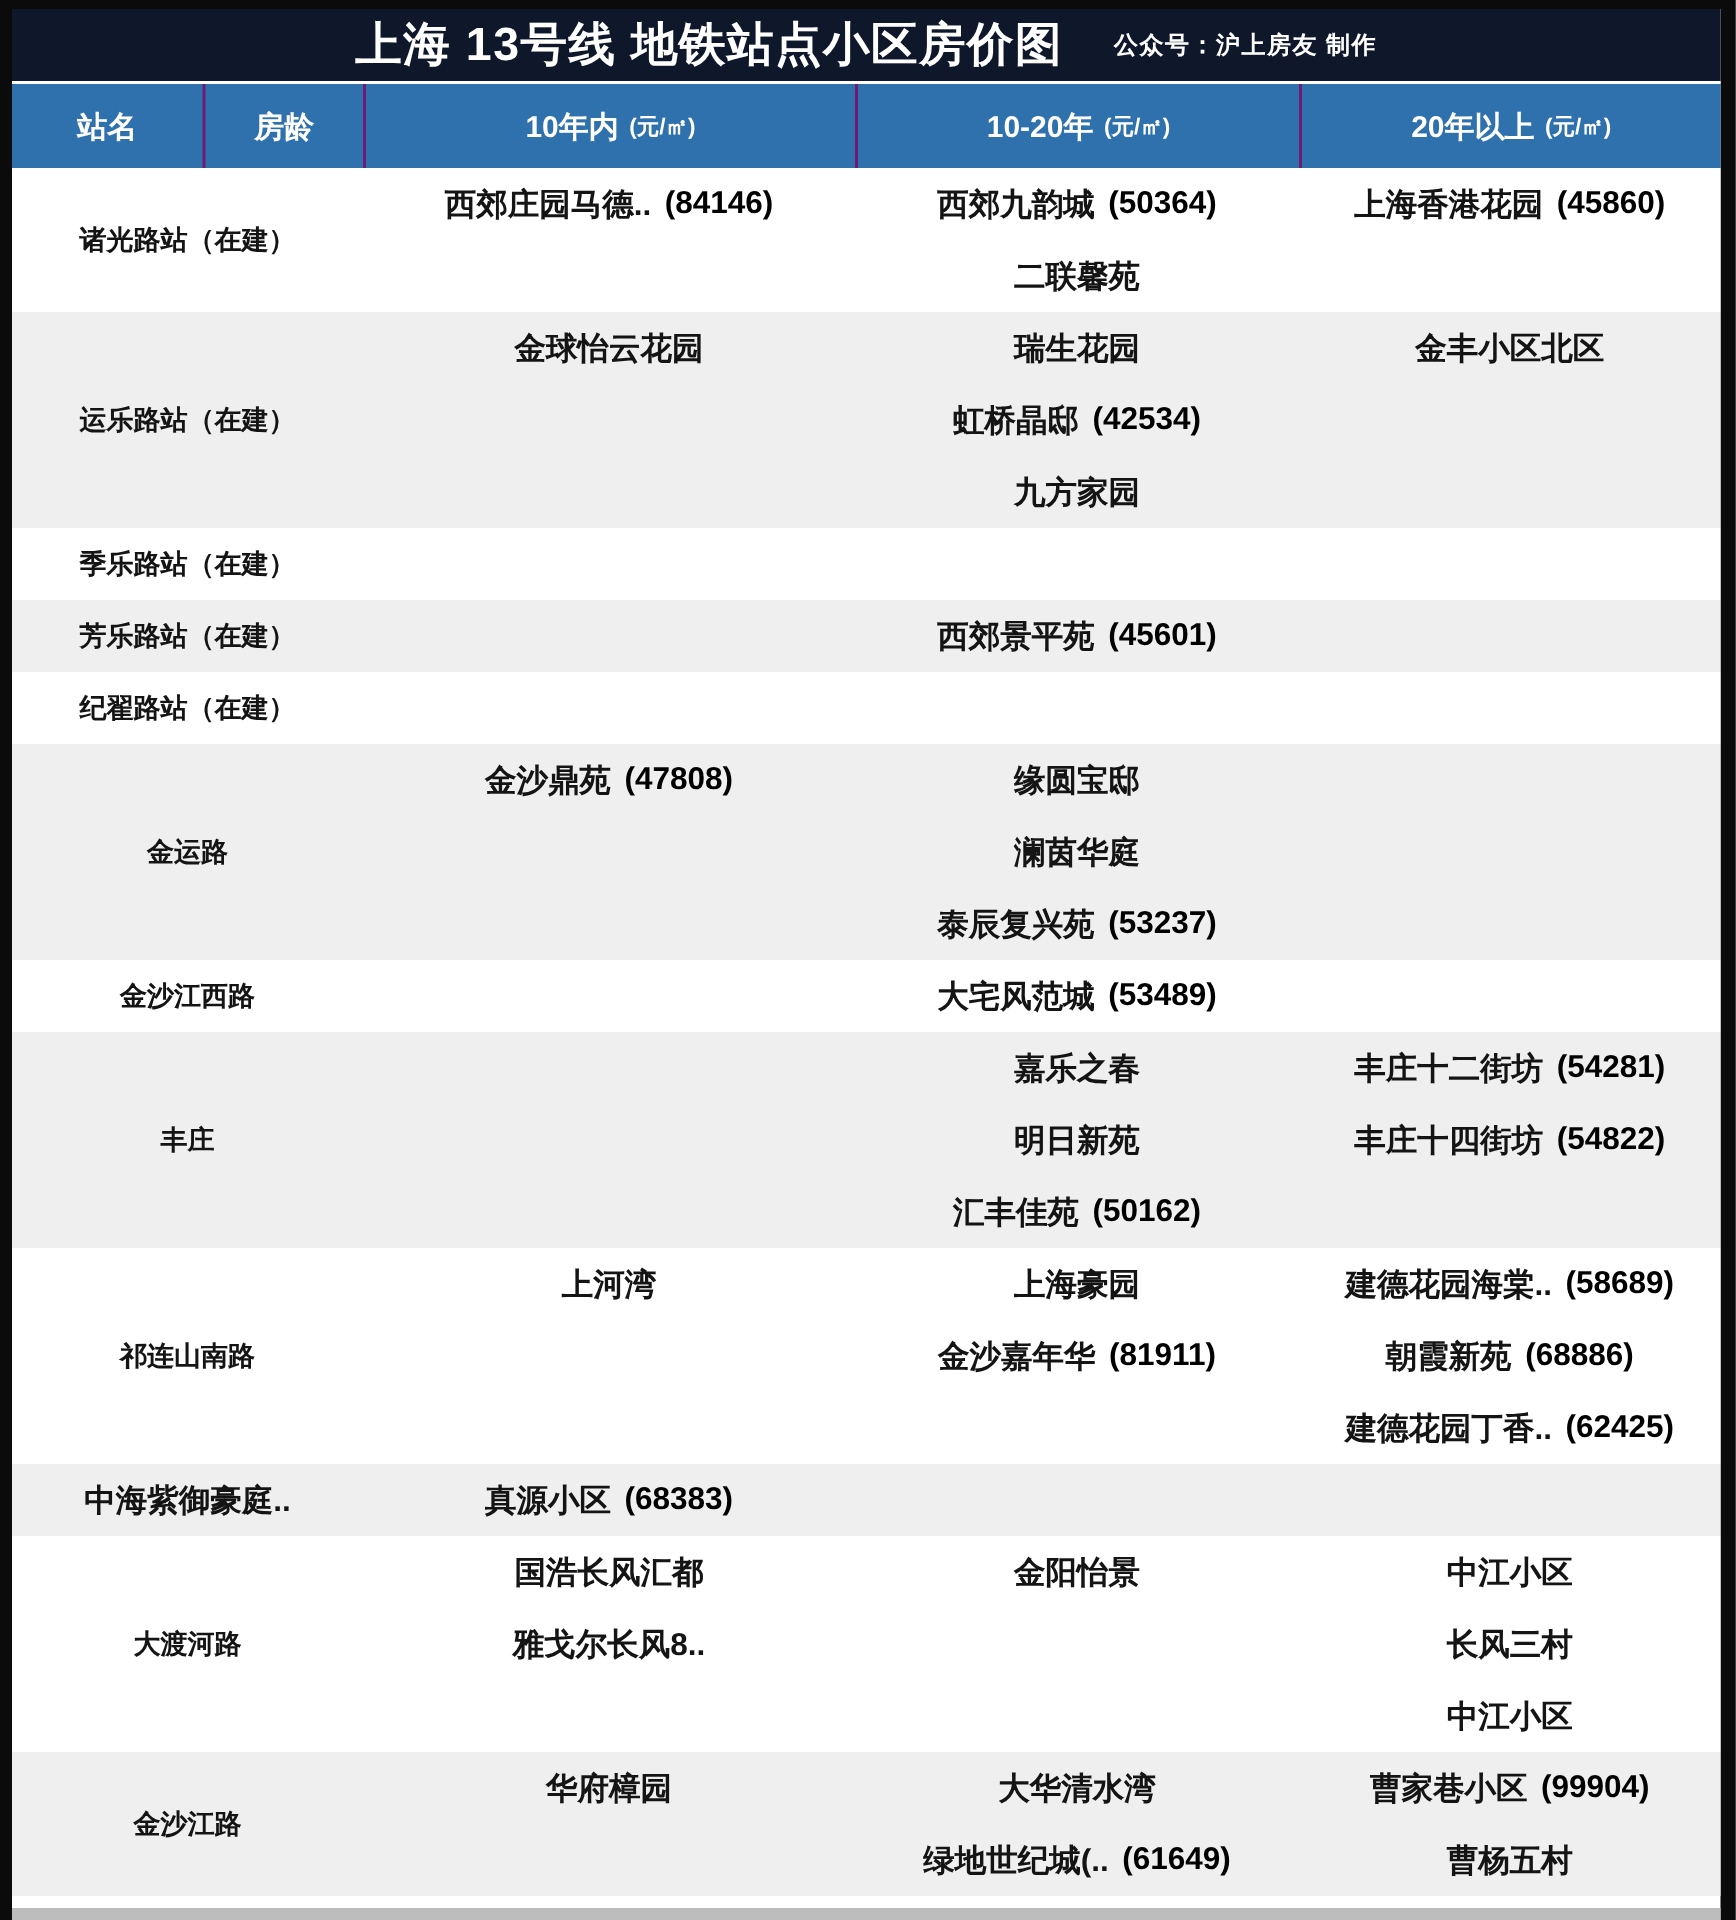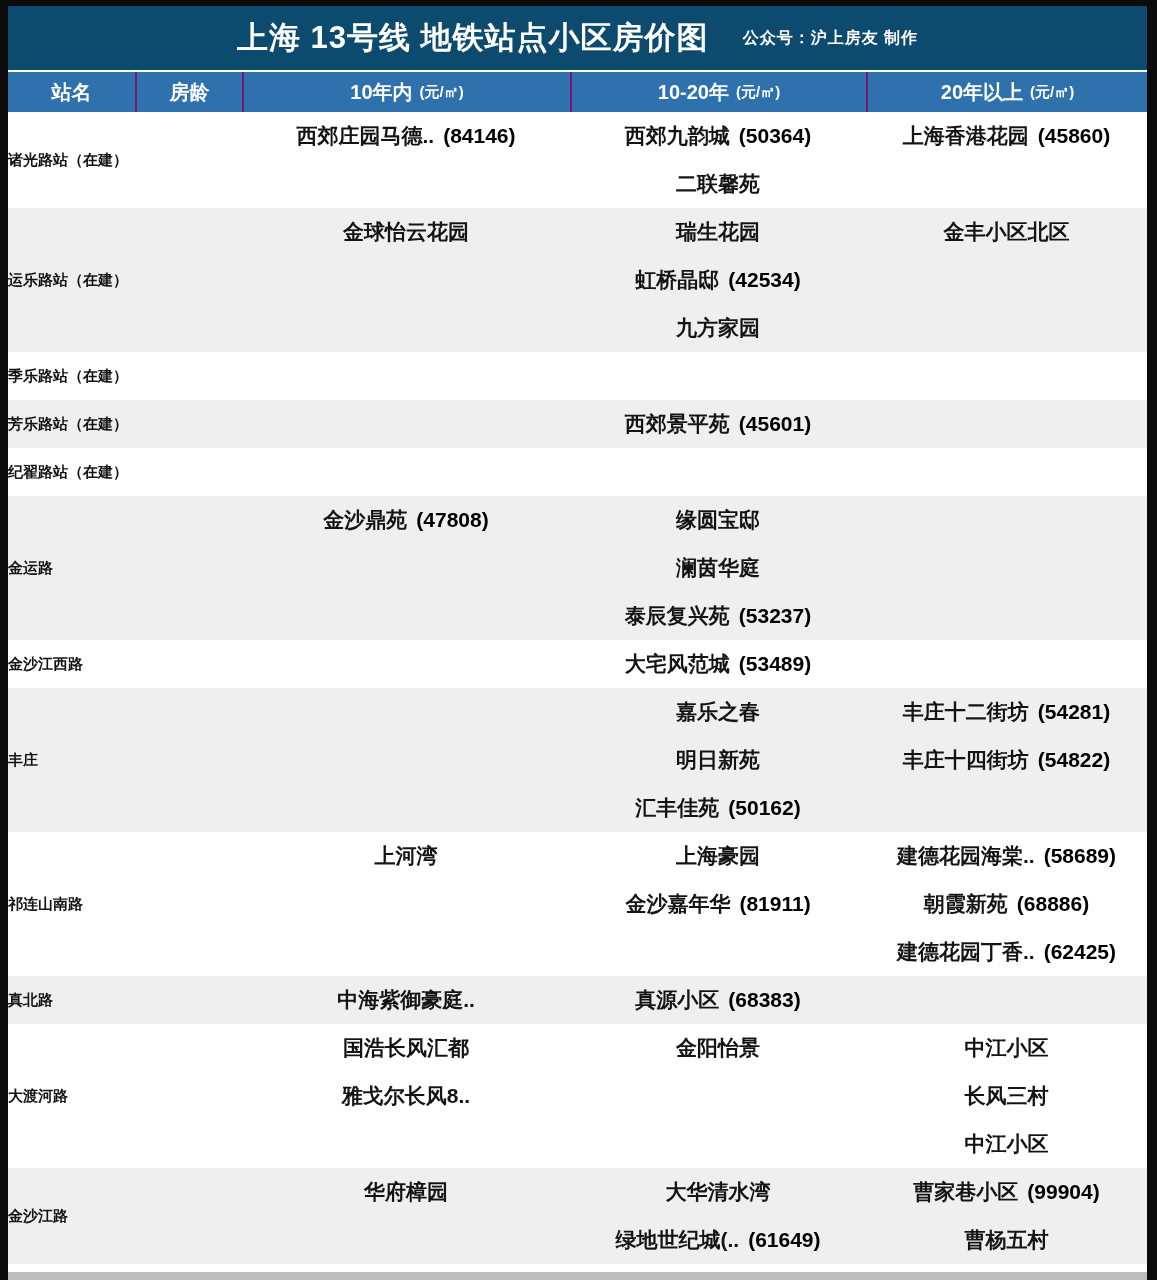--- a/index.html
+++ b/index.html
@@ -7,48 +7,48 @@
     position:relative;width:1157px;height:1280px;background:#0b0b0b;
     overflow:hidden;font-family:"Liberation Sans",sans-serif;font-weight:700;
     -webkit-font-smoothing:antialiased;
   }
   .frame{
     position:absolute;left:8px;top:6px;width:1139px;bottom:0;
     background:#ffffff;display:flex;flex-direction:column;
   }
   
   .titlebar{
-    height:64px;background:#0c4a6e;color:#ffffff;
+    height:48px;background:#0f172a;color:#ffffff;
     display:flex;align-items:center;justify-content:center;gap:34px;
     flex:0 0 auto;
   }
   .title{font-size:31px;letter-spacing:1px;}
   .credit{font-size:16px;letter-spacing:1px;}
   .sep{height:2px;background:#ffffff;flex:0 0 auto;}
   
   .colheads{
-    height:40px;background:#2e71ad;color:#ffffff;flex:0 0 auto;
+    height:56px;background:#2e71ad;color:#ffffff;flex:0 0 auto;
     display:grid;grid-template-columns:127px 107px 328px 296px 281px;
   }
   .colhead{
     display:flex;align-items:center;justify-content:center;gap:7px;
     border-left:2px solid #701a75;white-space:nowrap;
   }
   .colhead.first{border-left:none;}
   .chl{font-size:20px;}
   .chu{font-size:15px;}
   
   .rows{flex:1 1 auto;display:flex;flex-direction:column;}
   .row{display:grid;grid-template-columns:234px 328px 296px 281px;}
   .row:nth-child(odd){background:#ffffff;}
   .row:nth-child(even){background:#efefef;}
   .cell{min-height:48px;}
   .cell.station{
-    display:flex;align-items:center;
-    font-size:15px;color:#141414;text-align:center;white-space:nowrap;
+    display:flex;align-items:center;justify-content:center;
+    font-size:18px;color:#141414;text-align:center;white-space:nowrap;
   }
   .cell.pricecol{display:flex;flex-direction:column;text-align:right;}
   .entry{
     height:48px;display:flex;align-items:center;justify-content:center;
     gap:9px;font-size:21px;color:#141414;white-space:nowrap;
   }
   .nm{color:#141414;}
   .pr{color:#000000;}
   .pr::before{content:"(";}
   .pr::after{content:")";}
@@ -263,23 +263,20 @@
               <span class="nm">朝霞新苑</span>
               <span class="pr">68886</span>
             </div>
             <div class="entry">
               <span class="nm">建德花园丁香..</span>
               <span class="pr">62425</span>
             </div>
           </div>
         </div>
         <div class="row">
-          <div class="cell station">
-            <span>真北路</span>
-          </div>
           <div class="cell pricecol">
             <div class="entry">
               <span class="nm">中海紫御豪庭..</span>
             </div>
           </div>
           <div class="cell pricecol">
             <div class="entry">
               <span class="nm">真源小区</span>
               <span class="pr">68383</span>
             </div>

